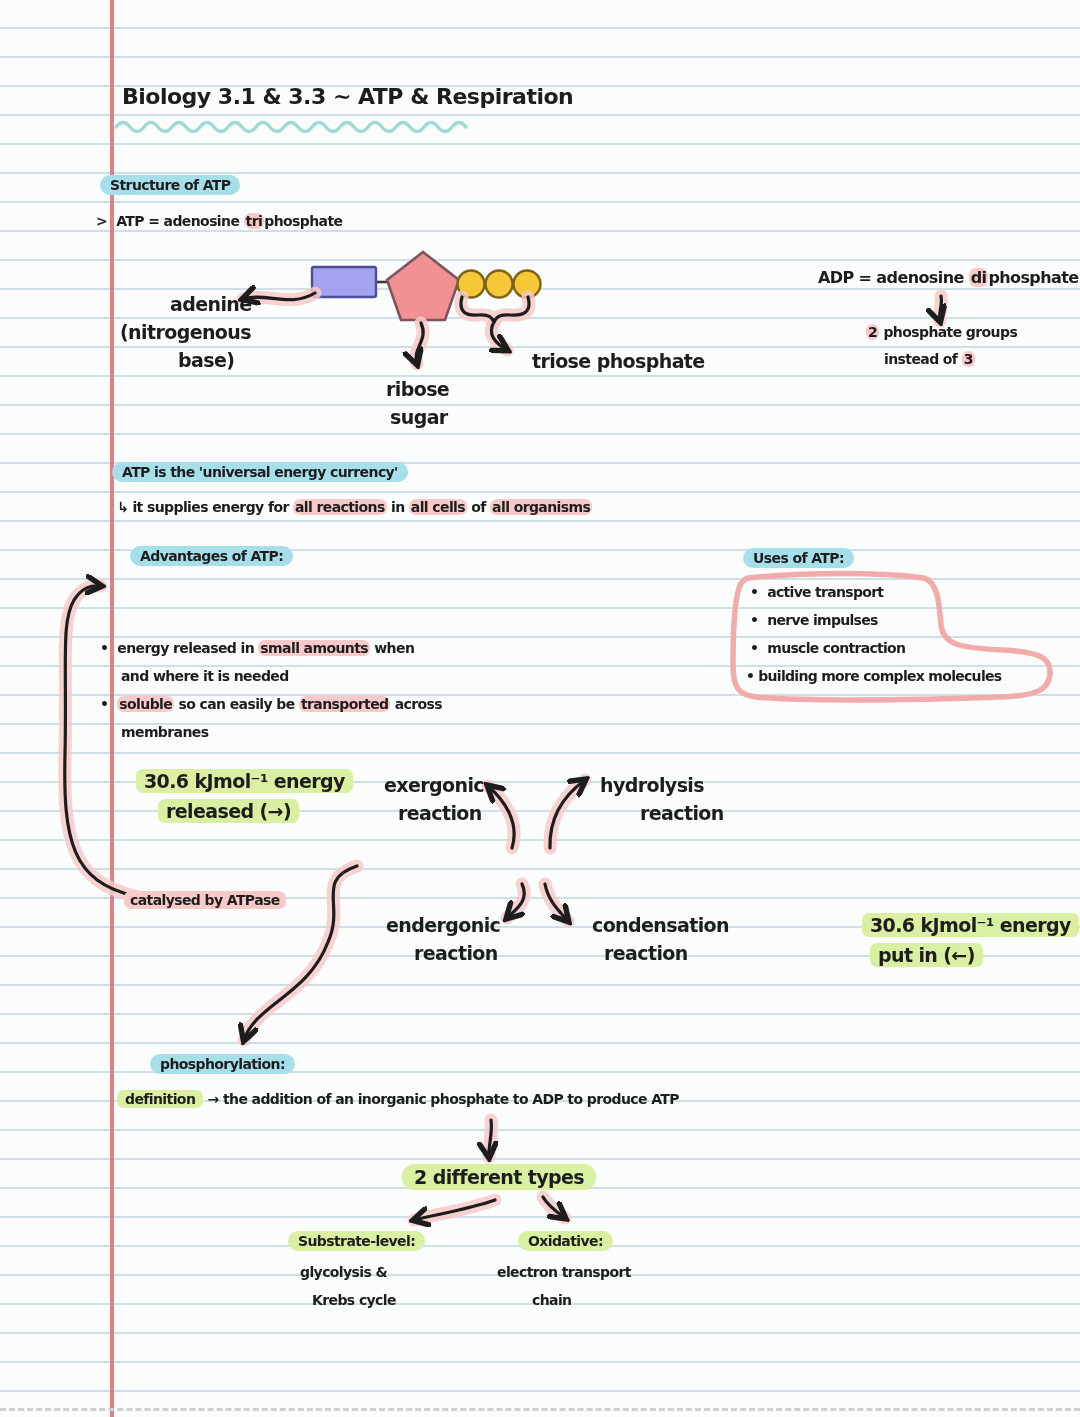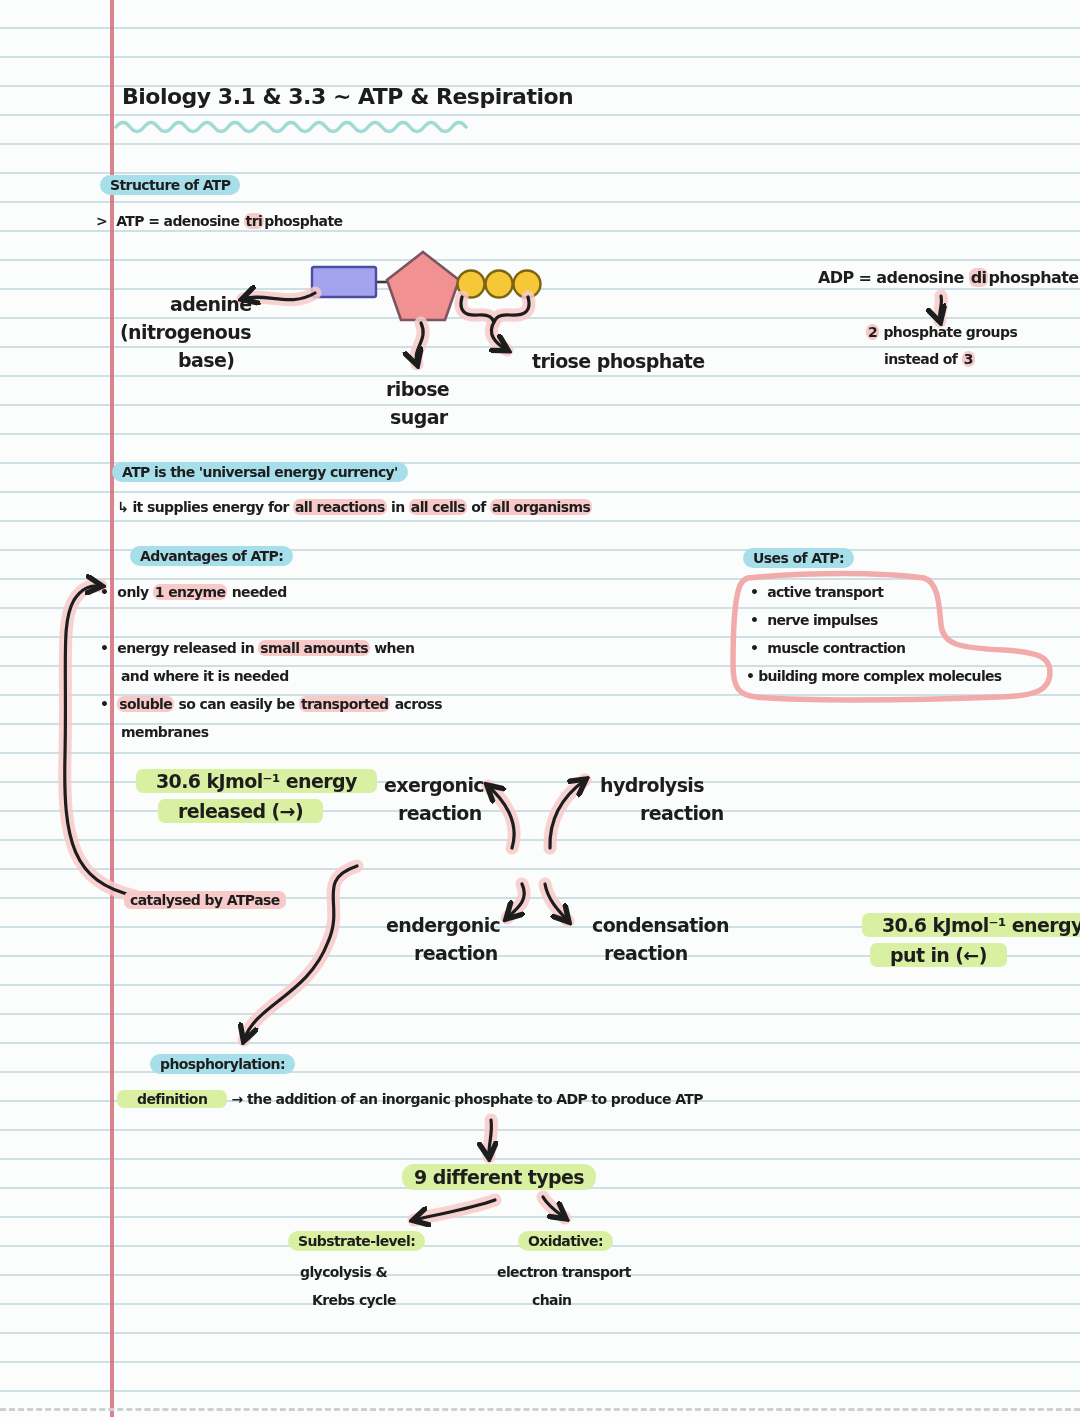--- a/index.html
+++ b/index.html
@@ -21,21 +21,21 @@
   svg.overlay{position:absolute;left:0;top:0;width:1080px;height:1417px;z-index:2;}
   .t{position:absolute;white-space:nowrap;font-weight:bold;letter-spacing:-0.6px;
      font-size:14px;line-height:26px;z-index:3;}
   .s16{font-size:16px;}
   .s19{font-size:19px;}
   .s20{font-size:20px;}
   .s22{font-size:22px;letter-spacing:-0.5px;}
   .pill-cyan{background:var(--cyan_highlight,#a6dfe9);border-radius:15px;padding:3px 13px;}
   .chip-cyan{background:var(--cyan_highlight,#a6dfe9);border-radius:13px;padding:2px 10px;}
   .hl-pink{background:var(--pink_highlight,#f7c9c9);border-radius:7px;padding:0 2px;}
-  .hl-green{background:var(--green_highlight,#d9efa1);border-radius:7px;padding:1px 20px;}
+  .hl-green{background:var(--green_highlight,#d9efa1);border-radius:7px;padding:1px 8px;}
   .bullet{display:inline-block;margin-right:9px;}
   sub.eq{font-size:68%;vertical-align:-4px;font-weight:bold;}
   
   .ink{fill:none;stroke:var(--ink,#1d1d1d);stroke-width:3.2;stroke-linecap:round;stroke-linejoin:round;}
   .glow{fill:none;stroke:var(--pink_highlight,#f7c9c9);stroke-width:13;stroke-linecap:round;stroke-linejoin:round;opacity:.85;}
   .wavy{fill:none;stroke:var(--teal_underline,#8fd4cb);stroke-width:3.5;stroke-linecap:round;opacity:.85;}
   .uses-box{fill:none;stroke:var(--pink_outline,#f2abab);stroke-width:5.5;stroke-linecap:round;stroke-linejoin:round;}
   .shape-adenine{fill:var(--adenine_fill,#a3a3ef);stroke:var(--adenine_stroke,#4d4da0);stroke-width:2.4;}
   .shape-ribose{fill:var(--ribose_fill,#f29191);stroke:var(--ribose_stroke,#7c5560);stroke-width:2.6;}
   .shape-phosphate{fill:var(--phosphate_fill,#f6c737);stroke:var(--phosphate_stroke,#7c6413);stroke-width:2.4;}
@@ -169,23 +169,20 @@
   <div class="t" style="left:112px;top:459px;">
     <span class="chip-cyan">ATP is the 'universal energy currency'</span>
   </div>
   <div class="t" style="left:117px;top:494px;">
     <span>↳ it supplies energy for </span><span class="hl-pink">all reactions</span><span> in </span><span class="hl-pink">all cells</span><span> of </span><span class="hl-pink">all organisms</span>
   </div>
 
   <div class="t" style="left:130px;top:543px;">
     <span class="chip-cyan">Advantages of ATP:</span>
   </div>
-  <div class="t" style="left:100px;top:579px;">
-    <span class="bullet">•</span><span>only </span><span class="hl-pink">1 enzyme</span><span> needed</span>
-  </div>
   <div class="t" style="left:100px;top:635px;">
     <span class="bullet">•</span><span>energy released in </span><span class="hl-pink">small amounts</span><span> when</span>
   </div>
   <div class="t" style="left:121px;top:663px;">and where it is needed</div>
   <div class="t" style="left:100px;top:691px;">
     <span class="bullet">•</span><span class="hl-pink">soluble</span><span> so can easily be </span><span class="hl-pink">transported</span><span> across</span>
   </div>
   <div class="t" style="left:121px;top:719px;">membranes</div>
 
   <div class="t" style="left:743px;top:545px;text-align:center;">
@@ -233,21 +230,21 @@
   </div>
 
   <div class="t" style="left:150px;top:1051px;">
     <span class="chip-cyan">phosphorylation:</span>
   </div>
   <div class="t" style="left:117px;top:1086px;">
     <span class="hl-green">definition</span><span> → the addition of an inorganic phosphate to ADP to produce ATP</span>
   </div>
 
   <div class="t s19" style="left:402px;top:1164px;">
-    <span class="hl-green" style="padding:2px 12px;border-radius:12px;">9 different types</span>
+    <span class="hl-green" style="padding:2px 12px;border-radius:12px;">2 different types</span>
   </div>
 
   <div class="t" style="left:288px;top:1228px;">
     <span class="hl-green" style="padding:2px 10px;border-radius:11px;">Substrate-level:</span>
   </div>
   <div class="t" style="left:300px;top:1259px;">glycolysis &amp;</div>
   <div class="t" style="left:312px;top:1287px;">Krebs cycle</div>
 
   <div class="t" style="left:518px;top:1228px;">
     <span class="hl-green" style="padding:2px 10px;border-radius:11px;">Oxidative:</span>

